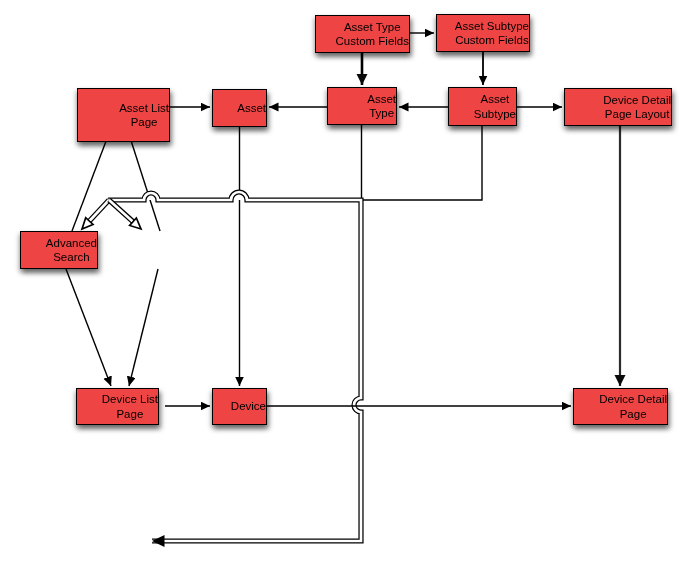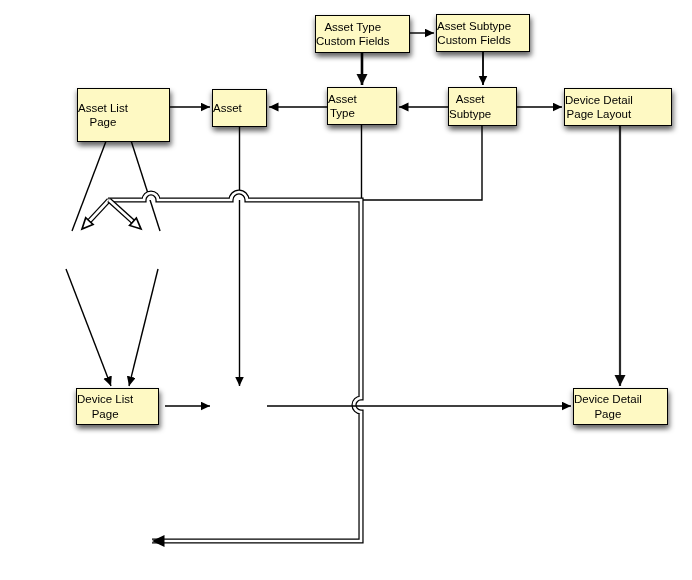--- a/index.html
+++ b/index.html
@@ -3,22 +3,22 @@
 <meta charset="utf-8">
 <style>
   html,body{margin:0;padding:0;background:#fff;}
   .stage{
     position:relative;width:692px;height:580px;background:#ffffff;overflow:hidden;
     font-family:"Liberation Sans", sans-serif;
   }
   .stage svg{position:absolute;left:0;top:0;z-index:1;}
   .node{
     position:absolute;z-index:2;box-sizing:border-box;
-    background:#fef9c3;border:1.8px solid #000;
-    display:flex;align-items:center;justify-content:flex-start;text-align:center;
+    background:#ef4444;border:1.8px solid #000;
+    display:flex;align-items:center;justify-content:flex-end;text-align:center;
     box-shadow:2px 4px 5px rgba(0,0,0,.45), -1px 3px 5px rgba(0,0,0,.28);
   }
   .node span{
     white-space:pre-line;color:#000;font-size:11.5px;line-height:1.25;
   }
 </style>
 </head>
 <body>
 
 <div class="stage">
@@ -90,22 +90,29 @@
 Type</span>
   </div>
   <div class="node" style="left:448px;top:87px;width:69px;height:39px">
     <span>Asset
 Subtype</span>
   </div>
   <div class="node" style="left:564px;top:88px;width:108px;height:38px">
     <span>Device Detail
 Page Layout</span>
   </div>
+  <div class="node" style="left:20px;top:231px;width:78px;height:38px">
+    <span>Advanced
+Search</span>
+  </div>
   <div class="node" style="left:76px;top:388px;width:83px;height:37px">
     <span>Device List
 Page</span>
+  </div>
+  <div class="node" style="left:212px;top:388px;width:55px;height:37px">
+    <span>Device</span>
   </div>
   <div class="node" style="left:573px;top:388px;width:95px;height:37px">
     <span>Device Detail
 Page</span>
   </div>
 
 </div>
 
 </body></html>

